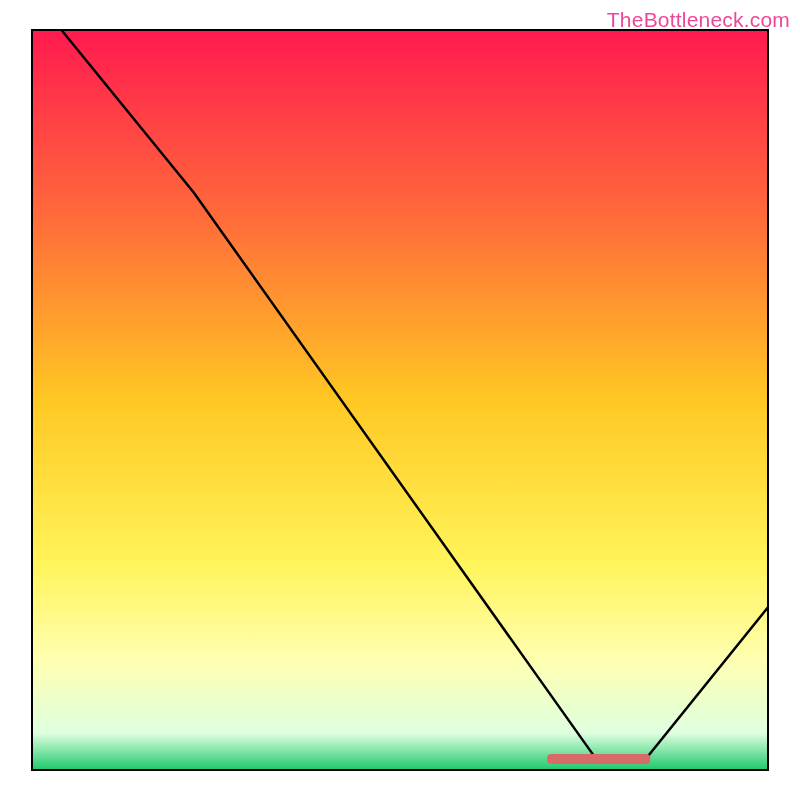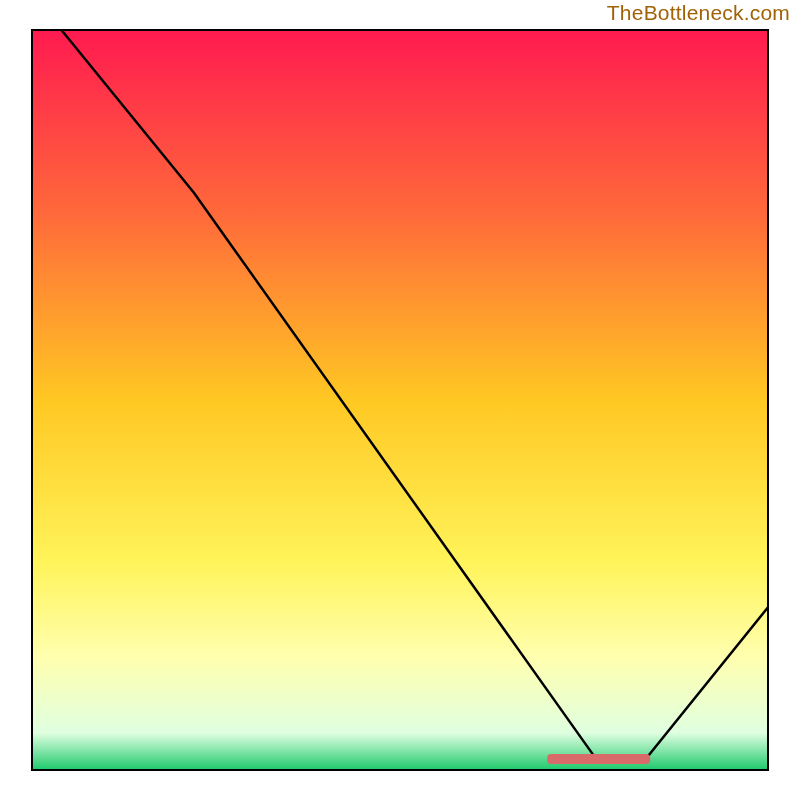--- a/index.html
+++ b/index.html
@@ -13,23 +13,23 @@
   }
   .chart-container {
     position: absolute;
     top: 0;
     left: 0;
     width: 800px;
     height: 800px;
   }
   .watermark {
     position: absolute;
-    top: 1px;
+    top: 8px;
     right: 10px;
-    color: #a16207;
+    color: #ec4899;
     font-size: 21px;
     font-weight: normal;
     z-index: 10;
     letter-spacing: 0.2px;
   }
   svg {
     display: block;
   }
 </style>
 </head>

